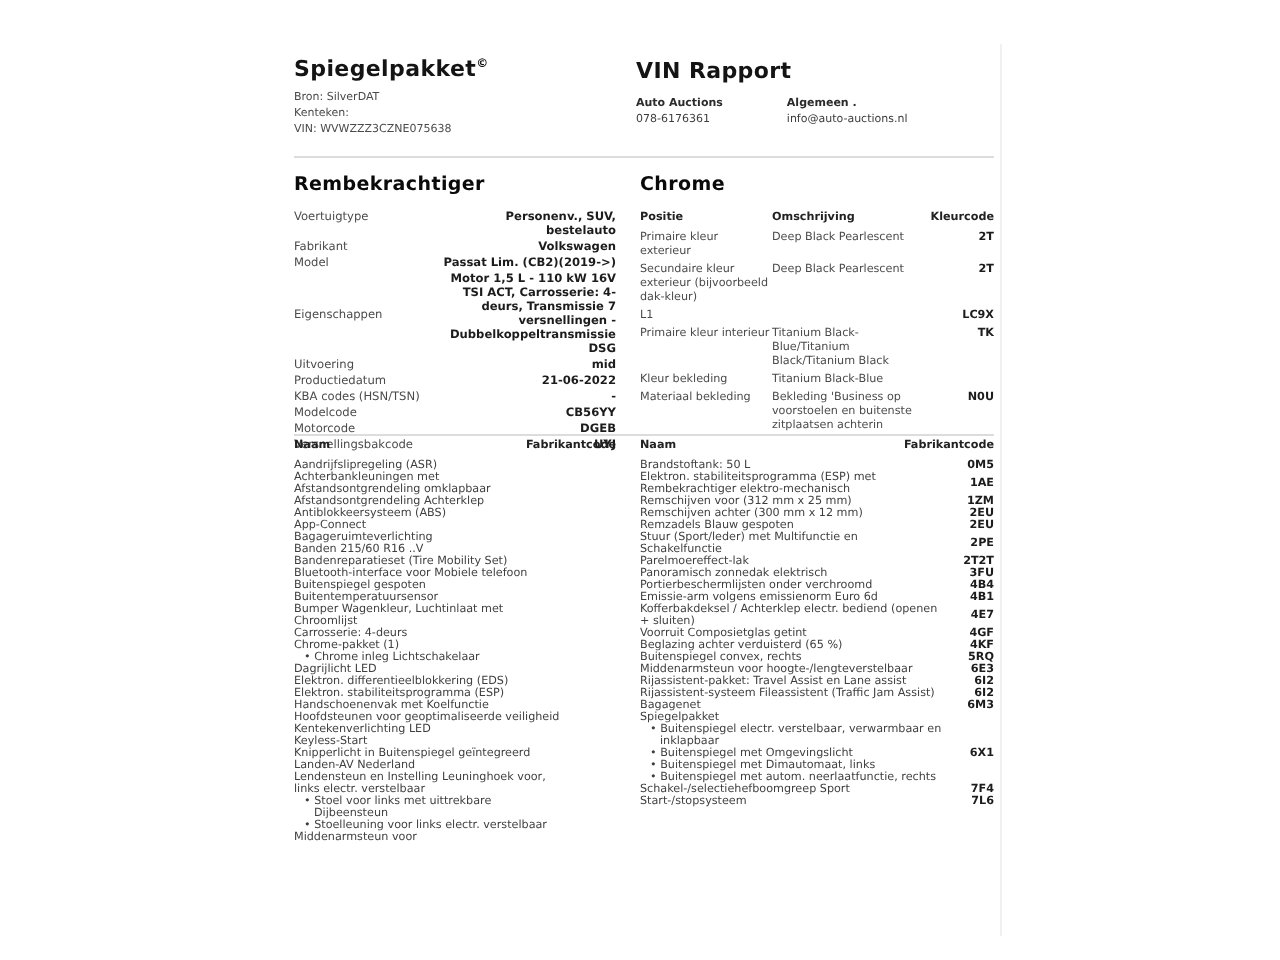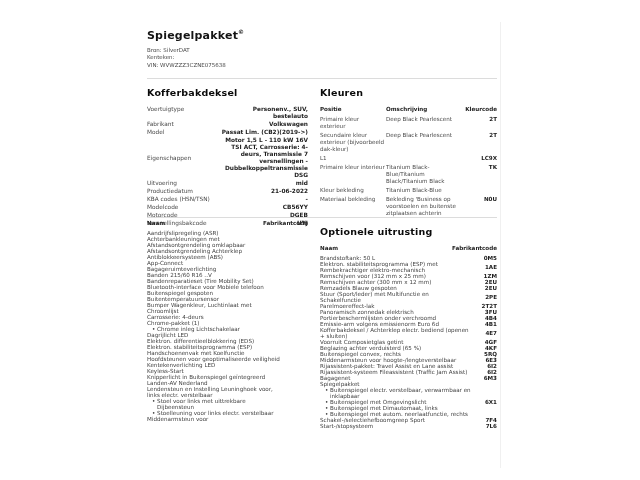--- a/index.html
+++ b/index.html
@@ -62,27 +62,40 @@
 
   <div class="content">
 
     <div class="hdr">
       <div class="app-title"><span>Spiegelpakket</span><sup>©</sup></div>
       <div class="meta">
         <div>Bron: SilverDAT</div>
         <div>Kenteken:</div>
         <div>VIN: WVWZZZ3CZNE075638</div>
       </div>
+      <div class="hdr-right">
+        <div class="report-title">VIN Rapport</div>
+        <div class="contact-row">
+          <div class="contact">
+            <div class="cname">Auto Auctions</div>
+            <div>078-6176361</div>
+          </div>
+          <div class="contact">
+            <div class="cname">Algemeen .</div>
+            <div>info@auto-auctions.nl</div>
+          </div>
+        </div>
+      </div>
     </div>
 
     <hr class="rule">
 
     <div class="cols row1">
       <div class="col-l">
-        <div class="sec-title">Kofferbakdeksel</div>
+        <div class="sec-title">Rembekrachtiger</div>
         <div>
   <div class="vrow">
     <div class="vlabel">Voertuigtype</div>
     <div class="vval">Personenv., SUV, bestelauto</div>
   </div>
 
   <div class="vrow">
     <div class="vlabel">Fabrikant</div>
     <div class="vval">Volkswagen</div>
   </div>
@@ -123,21 +136,21 @@
   </div>
 
   <div class="vrow">
     <div class="vlabel">Versnellingsbakcode</div>
     <div class="vval">UYJ</div>
   </div>
 </div>
       </div>
       <div class="colgap"></div>
       <div class="col-r">
-        <div class="sec-title">Kleuren</div>
+        <div class="sec-title">Chrome</div>
         <div class="krow khead">
           <div class="kc1">Positie</div>
           <div class="kc2">Omschrijving</div>
           <div class="kc3">Kleurcode</div>
         </div>
         <div>
   <div class="krow">
     <div class="kc1">Primaire kleur exterieur</div>
     <div class="kc2">Deep Black Pearlescent</div>
     <div class="kc3">2T</div>
@@ -321,21 +334,20 @@
   </div>
 
   <div class="erow">
     <div class="ename">Middenarmsteun voor</div>
     <div class="ecode"></div>
   </div>
 </div>
       </div>
       <div class="colgap"></div>
       <div class="col-r">
-        <div class="sec-title">Optionele uitrusting</div>
         <div class="ehead">
           <div>Naam</div>
           <div>Fabrikantcode</div>
         </div>
         <div>
   <div class="erow">
     <div class="ename">Brandstoftank: 50 L</div>
     <div class="ecode">0M5</div>
   </div>
 

